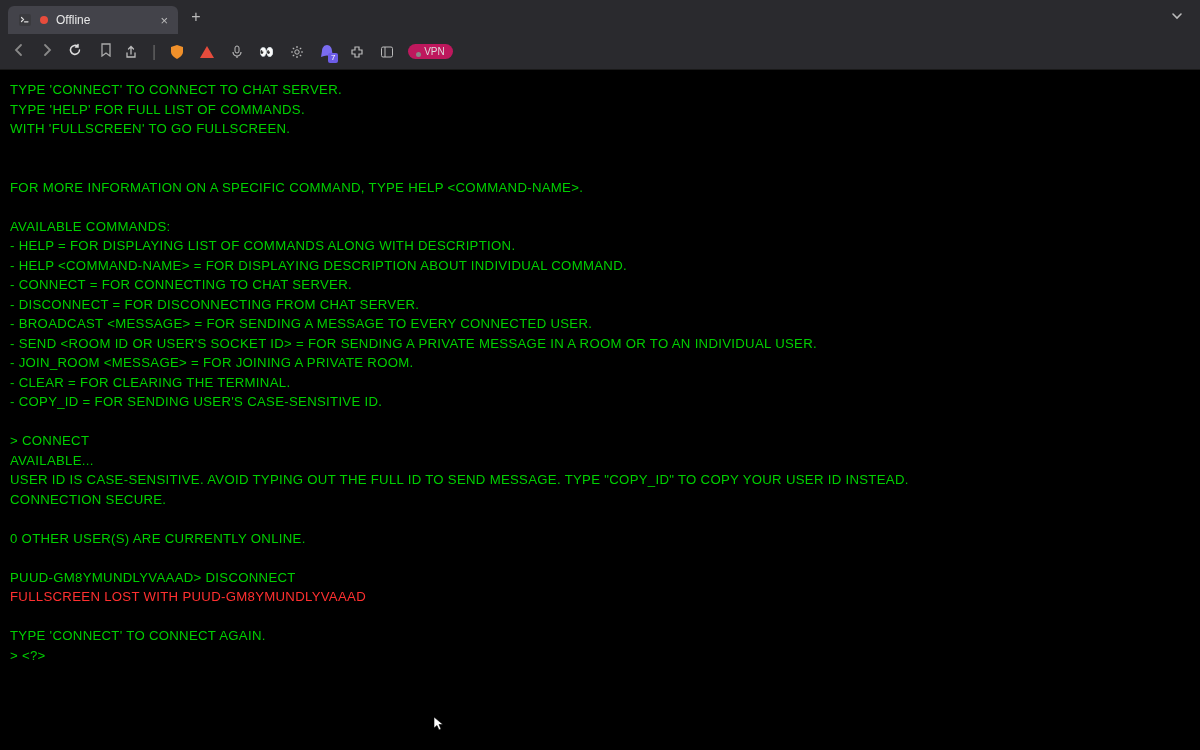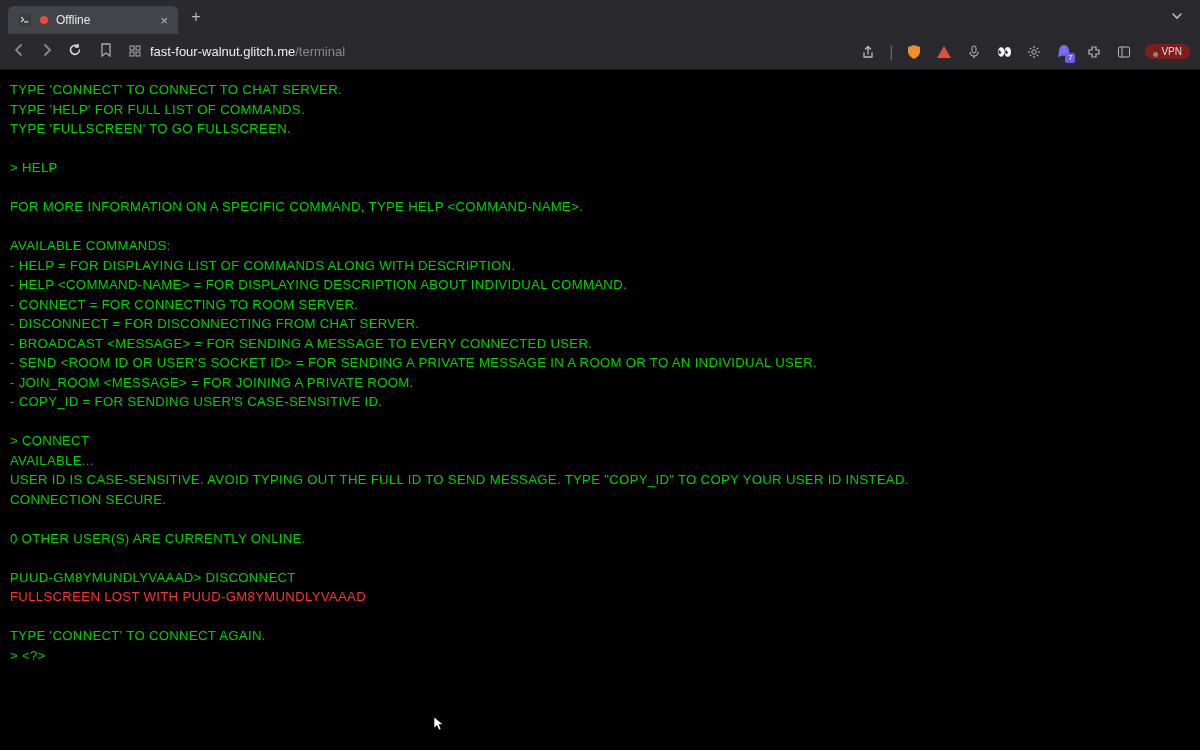--- a/index.html
+++ b/index.html
@@ -122,21 +122,21 @@
       cursor: pointer;
     }
     .triangle-icon {
       width: 0;
       height: 0;
       border-left: 7px solid transparent;
       border-right: 7px solid transparent;
       border-bottom: 12px solid #e74c3c;
     }
     .vpn-badge {
-      background: #7f1d1d;
+      background: #be185d;
       border-radius: 10px;
       padding: 2px 8px;
       font-size: 10px;
       color: #ddd;
       display: flex;
       align-items: flex-end;
       gap: 3px;
     }
     .vpn-dot {
       width: 5px; height: 5px; border-radius: 50%; background: #888;
@@ -227,33 +227,20 @@
   <span class="nav-btn active">
     <svg width="14" height="14" viewBox="0 0 14 14">
         <path d="M11.5 7 A4.5 4.5 0 1 1 10 3.5 M10 1.5 V4 H7.5" stroke="#ddd" stroke-width="1.5" fill="none" stroke-linecap="round"></path>
       </svg>
   </span>
   <span class="bookmark-icon">
     <svg width="12" height="14" viewBox="0 0 12 14">
         <path d="M2 1 H10 V13 L6 10 L2 13 Z" stroke="#aaa" stroke-width="1.3" fill="none"></path>
       </svg>
   </span>
-  <div class="url-bar">
-    <span class="lock-icon">
-      <svg width="14" height="14" viewBox="0 0 14 14">
-          <rect x="2" y="2" width="4" height="4" stroke="#aaa" fill="none"></rect>
-          <rect x="8" y="2" width="4" height="4" stroke="#aaa" fill="none"></rect>
-          <rect x="2" y="8" width="4" height="4" stroke="#aaa" fill="none"></rect>
-          <rect x="8" y="8" width="4" height="4" stroke="#aaa" fill="none"></rect>
-        </svg>
-    </span>
-    <span class="url-text">
-      <span class="domain">fast-four-walnut.glitch.me</span><span class="path">/terminal</span>
-    </span>
-  </div>
   <div class="toolbar-right">
     <span class="tb-icon">
       <svg width="14" height="14" viewBox="0 0 14 14">
           <path d="M7 9 V2 M4.5 4 L7 1.5 L9.5 4 M3 8 V12 H11 V8" stroke="#bbb" stroke-width="1.3" fill="none" stroke-linecap="round"></path>
         </svg>
     </span>
     <span style="color:#666">|</span>
     <span class="tb-icon">
       <svg width="16" height="16" viewBox="0 0 16 16">
           <path d="M8 1 L14 3 V8 C14 12 8 15 8 15 C8 15 2 12 2 8 V3 Z" fill="#f0902a"></path>
@@ -295,34 +282,34 @@
     <span class="vpn-badge">
       <span class="vpn-dot"></span>
       <span>VPN</span>
     </span>
   </div>
 </div>
 
 <div class="terminal" id="term">
     <div class="term-line">TYPE 'CONNECT' TO CONNECT TO CHAT SERVER.</div>
     <div class="term-line">TYPE 'HELP' FOR FULL LIST OF COMMANDS.</div>
-    <div class="term-line">TYPE 'FULLSCREEN' TO GO FULLSCREEN.</div>
-    <div class="term-blank"></div>
-    <div class="term-line">&gt; HELP</div>
+    <div class="term-line">WITH 'FULLSCREEN' TO GO FULLSCREEN.</div>
+    <div class="term-blank"></div>
     <div class="term-blank"></div>
     <div class="term-line">FOR MORE INFORMATION ON A SPECIFIC COMMAND, TYPE HELP &lt;COMMAND-NAME&gt;.</div>
     <div class="term-blank"></div>
     <div class="term-line">AVAILABLE COMMANDS:</div>
     <div class="term-line">- HELP = FOR DISPLAYING LIST OF COMMANDS ALONG WITH DESCRIPTION.</div>
     <div class="term-line">- HELP &lt;COMMAND-NAME&gt; = FOR DISPLAYING DESCRIPTION ABOUT INDIVIDUAL COMMAND.</div>
-    <div class="term-line">- CONNECT = FOR CONNECTING TO ROOM SERVER.</div>
+    <div class="term-line">- CONNECT = FOR CONNECTING TO CHAT SERVER.</div>
     <div class="term-line">- DISCONNECT = FOR DISCONNECTING FROM CHAT SERVER.</div>
     <div class="term-line">- BROADCAST &lt;MESSAGE&gt; = FOR SENDING A MESSAGE TO EVERY CONNECTED USER.</div>
     <div class="term-line">- SEND &lt;ROOM ID OR USER'S SOCKET ID&gt; = FOR SENDING A PRIVATE MESSAGE IN A ROOM OR TO AN INDIVIDUAL USER.</div>
     <div class="term-line">- JOIN_ROOM &lt;MESSAGE&gt; = FOR JOINING A PRIVATE ROOM.</div>
+    <div class="term-line">- CLEAR = FOR CLEARING THE TERMINAL.</div>
     <div class="term-line">- COPY_ID = FOR SENDING USER'S CASE-SENSITIVE ID.</div>
     <div class="term-blank"></div>
     <div class="term-line">&gt; CONNECT</div>
     <div class="term-line">AVAILABLE...</div>
     <div class="term-line">USER ID IS CASE-SENSITIVE. AVOID TYPING OUT THE FULL ID TO SEND MESSAGE. TYPE "COPY_ID" TO COPY YOUR USER ID INSTEAD.</div>
     <div class="term-line">CONNECTION SECURE.</div>
     <div class="term-blank"></div>
     <div class="term-line">0 OTHER USER(S) ARE CURRENTLY ONLINE.</div>
     <div class="term-blank"></div>
     <div class="term-line">PUUD-GM8YMUNDLYVAAAD&gt; DISCONNECT</div>

